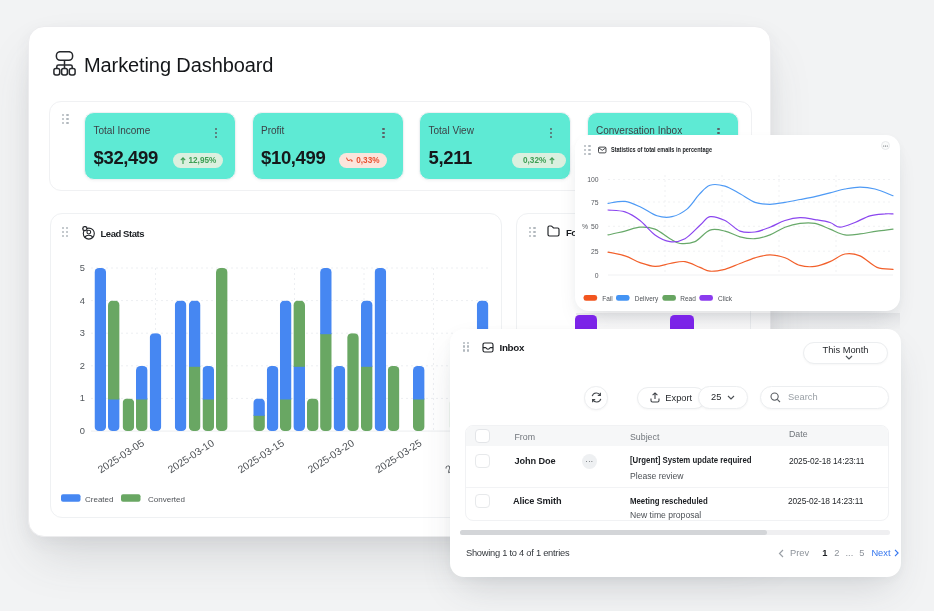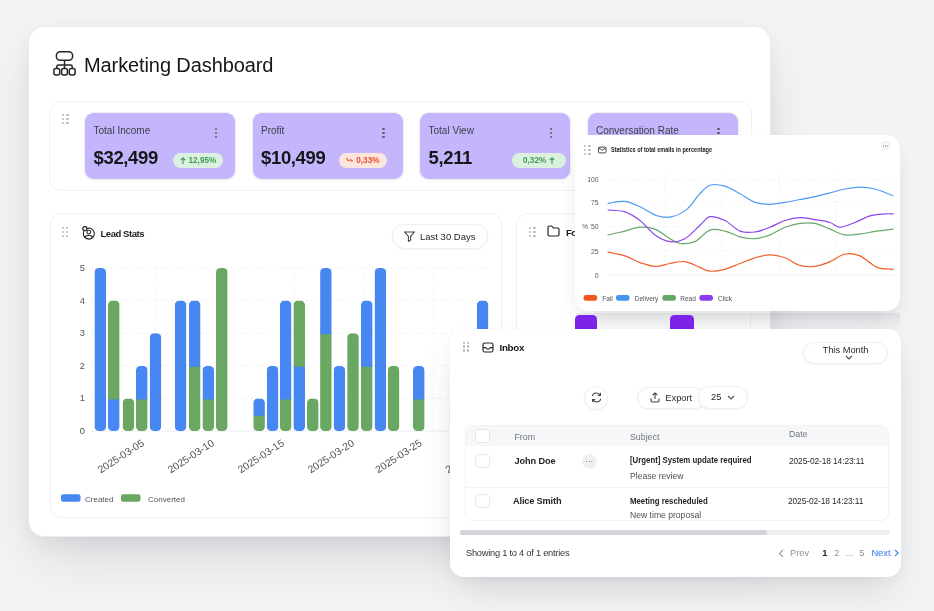--- a/index.html
+++ b/index.html
@@ -3,21 +3,21 @@
 <style>
 *{margin:0;padding:0;box-sizing:border-box;}
 html,body{width:934px;height:611px;overflow:hidden;}
 body{background:#f2f3f4;font-family:"Liberation Sans",sans-serif;position:relative;}
 .abs{position:absolute;}
 .dots{display:grid;grid-template-columns:2.2px 2.2px;grid-column-gap:2.2px;grid-row-gap:1.8px;}
 .dots i{width:2.2px;height:2.2px;border-radius:50%;background:#b2b8be;}
 .main{position:absolute;left:28px;top:26px;width:743px;height:511px;background:#fff;border:1px solid #ececee;border-radius:16px;box-shadow:0 25px 50px -10px rgba(70,75,85,.18),0 6px 16px rgba(70,75,85,.06);}
 .h-title{position:absolute;left:55px;top:26.5px;font-size:20px;line-height:22px;font-weight:500;color:#141619;letter-spacing:-0.1px;}
 .statsrow{position:absolute;left:20px;top:74px;width:703px;height:90px;background:#fff;border:1px solid #f0f1f3;border-radius:12px;}
-.scard{position:absolute;top:10px;width:152px;height:68px;background:#c4b5fd;border:1px solid #eff1f3;border-radius:10px;box-shadow:0 1px 3px rgba(40,45,50,.05);}
+.scard{position:absolute;top:10px;width:152px;height:68px;background:#5eead4;border:1px solid #eff1f3;border-radius:10px;box-shadow:0 1px 3px rgba(40,45,50,.05);}
 .scard .lbl{position:absolute;left:8.5px;top:11.5px;font-size:10px;color:#3c4146;}
 .scard .kebab{position:absolute;right:14px;top:15px;width:10px;height:12px;}
 .kebab i{display:block;width:2.2px;height:2.2px;border-radius:50%;background:#5b6066;margin:0 auto 1.6px;}
 .scard .val{position:absolute;left:8.5px;top:33.5px;font-size:18.5px;font-weight:700;color:#15181b;letter-spacing:-0.35px;}
 .badge{position:absolute;top:39.5px;height:15.5px;border-radius:8px;font-size:8.2px;font-weight:600;display:flex;align-items:center;}
 .badge.up{background:#dbf0df;color:#3d9e53;}
 .badge.down{background:#fbe5dc;color:#e8502e;}
 .leadcard{position:absolute;left:20.5px;top:185.6px;width:452px;height:305px;background:#fff;border:1px solid #eff1f3;border-radius:12px;}
 .focard{position:absolute;left:487px;top:186px;width:235px;height:304px;background:#fff;border:1px solid #eff1f3;border-radius:12px;overflow:hidden;}
 .cardtitle{font-size:9.5px;font-weight:700;color:#1a1d21;}
@@ -83,21 +83,21 @@
         </div>
       <div class="val">5,211</div>
       <div class="badge up" style="left:92px;padding:0 11px;">
           <span style="margin-right:3px">0,32%</span>
           <svg width="6" height="7.5" viewBox="0 0 6 7.5" fill="none" stroke="#3d9e53" stroke-width="1.15">
             <path d="M3 7 V1 M0.8 3.1 L3 0.9 L5.2 3.1"></path>
           </svg>
         </div>
     </div>
     <div class="scard" style="left:536.5px">
-      <div class="lbl">Conversation Rate</div>
+      <div class="lbl">Conversation Inbox</div>
       <div class="kebab">
           <i></i>
           <i></i>
           <i></i>
         </div>
       <div class="val">48,9%</div>
     </div>
   </div>
 
   <div class="leadcard">
@@ -110,26 +110,20 @@
         <i></i>
       </div>
     <svg class="abs" style="left:31.5px;top:12.5px" width="13" height="14" viewBox="0 0 13 14" fill="none" stroke="#222529" stroke-width="1.1">
       <circle cx="6.8" cy="7.6" r="5.5"></circle>
       <circle cx="6.8" cy="6.1" r="1.9"></circle>
       <path d="M3 11.6 Q3.4 9.2 6.8 9.2 Q10.2 9.2 10.6 11.6"></path>
       <circle cx="2.9" cy="2.6" r="2.1" fill="#fff"></circle>
       <path d="M2.9 0.2v0.8 M2.9 4.2v0.8 M0.5 2.6h0.8 M4.5 2.6h0.8 M1.2 0.9l.6.6 M4 3.7l.6.6 M4.6 0.9l-.6.6 M1.8 3.7l-.6.6" stroke-width="0.85" fill="none"></path>
     </svg>
     <div class="cardtitle abs" style="left:50px;top:14.8px;letter-spacing:-0.45px;">Lead Stats</div>
-    <div class="pill abs" style="left:341px;top:10px;width:96.5px;height:25px;border-radius:13px;">
-      <svg width="11" height="11" viewBox="0 0 11 11" fill="none" stroke="#42464b" stroke-width="1.1">
-          <path d="M0.8 1h9.4L6.6 5.5v3.7L4.4 10.3V5.5Z"></path>
-        </svg>
-      <span style="font-size:9.5px;margin-left:5px;">Last 30 Days</span>
-    </div>
     <svg class="abs" style="left:0;top:0" width="452" height="305" viewBox="0 0 452 305">
       <g stroke="#edeff2" stroke-width="1" stroke-dasharray="2 3">
         <line x1="40" y1="54" x2="440" y2="54"></line>
         <line x1="40" y1="86.6" x2="440" y2="86.6"></line>
         <line x1="40" y1="119.2" x2="440" y2="119.2"></line>
         <line x1="40" y1="151.8" x2="440" y2="151.8"></line>
         <line x1="40" y1="184.4" x2="440" y2="184.4"></line>
         <line x1="104.5" y1="54" x2="104.5" y2="217"></line>
         <line x1="174" y1="54" x2="174" y2="217"></line>
         <line x1="243.5" y1="54" x2="243.5" y2="217"></line>
@@ -420,20 +414,27 @@
         <path d="M5 1 V7 M2.6 3.2 L5 0.9 L7.4 3.2 M1 6.5 V8.5 Q1 10 2.5 10 H7.5 Q9 10 9 8.5 V6.5"></path>
       </svg>
     <span style="font-size:9.3px;margin-left:5px;">Export</span>
   </div>
   <div class="pill abs" style="left:248.9px;top:57.3px;width:49.5px;height:23.2px;border-radius:12px;">
     <span style="font-size:9.3px;">25</span>
     <svg width="8" height="5" viewBox="0 0 8 5" fill="none" stroke="#4a4e53" stroke-width="1.1" style="margin-left:6px">
         <path d="M1 1 L4 4 L7 1"></path>
       </svg>
   </div>
+  <div class="pill abs" style="left:310.6px;top:57.3px;width:129px;height:23.2px;border-radius:12px;justify-content:flex-start;padding-left:9px;">
+    <svg width="11" height="11" viewBox="0 0 11 11" fill="none" stroke="#5a5e63" stroke-width="1.1">
+        <circle cx="4.6" cy="4.6" r="3.6"></circle>
+        <path d="M7.3 7.3 L10 10"></path>
+      </svg>
+    <span style="font-size:9.3px;color:#9aa0a6;margin-left:7px;">Search</span>
+  </div>
 
   <div class="abs" style="left:15.5px;top:96.7px;width:424px;height:96.2px;border:1px solid #f1f2f4;border-radius:8px;overflow:hidden;">
     <div class="abs" style="left:0;top:0;width:100%;height:19.5px;background:#f6f7f8;"></div>
     <div class="abs" style="left:9px;top:2.5px;width:14.5px;height:14.5px;border:1px solid #e3e5e8;border-radius:4px;background:#fff;"></div>
     <div class="abs gray" style="left:48.5px;top:5.5px;font-size:8.8px;">From</div>
     <div class="abs gray" style="left:164px;top:5.5px;font-size:8.8px;">Subject</div>
     <div class="abs gray" style="left:323px;top:3px;font-size:8.8px;">Date</div>
 
     <div class="abs" style="left:9px;top:27.5px;width:14.5px;height:14.5px;border:1px solid #e7e9eb;border-radius:4px;"></div>
     <div class="abs" style="left:48.5px;top:30px;font-size:9.2px;font-weight:700;color:#1c1f23;letter-spacing:-0.1px;">John Doe</div>

